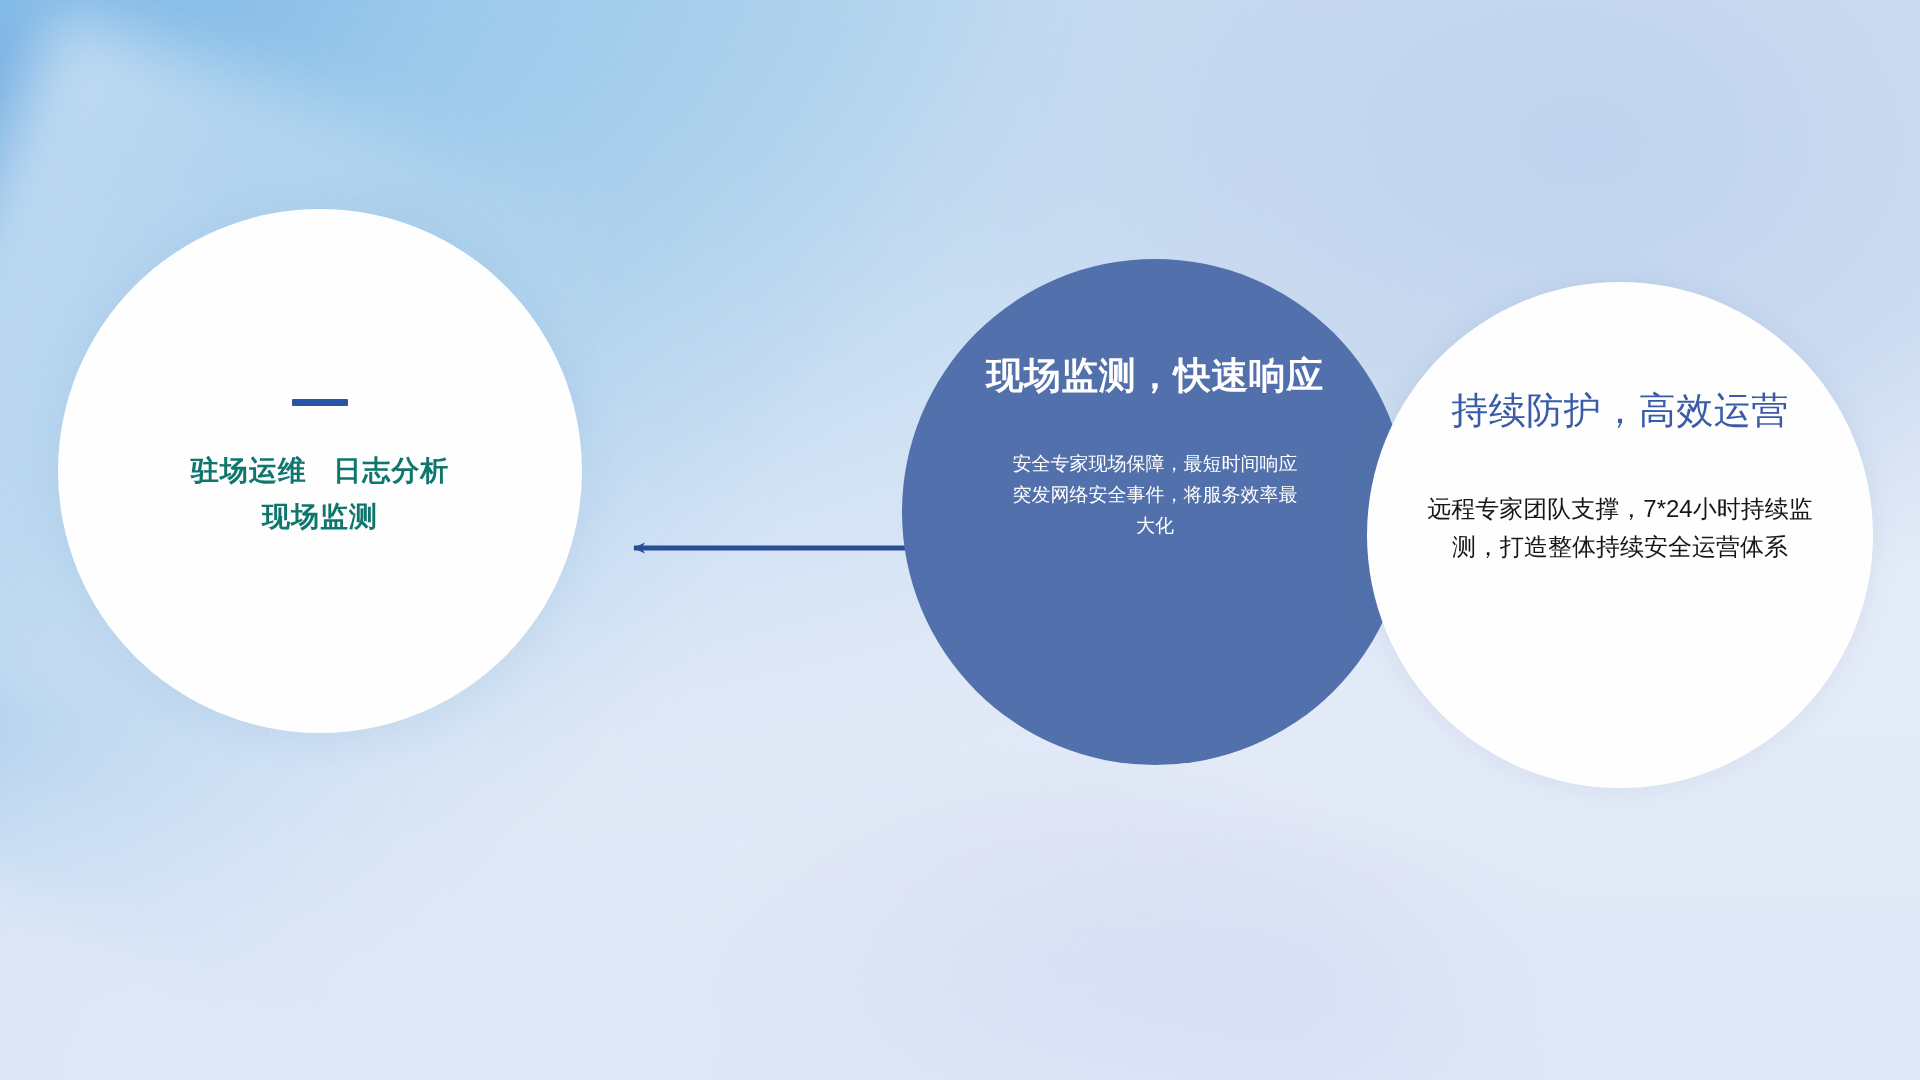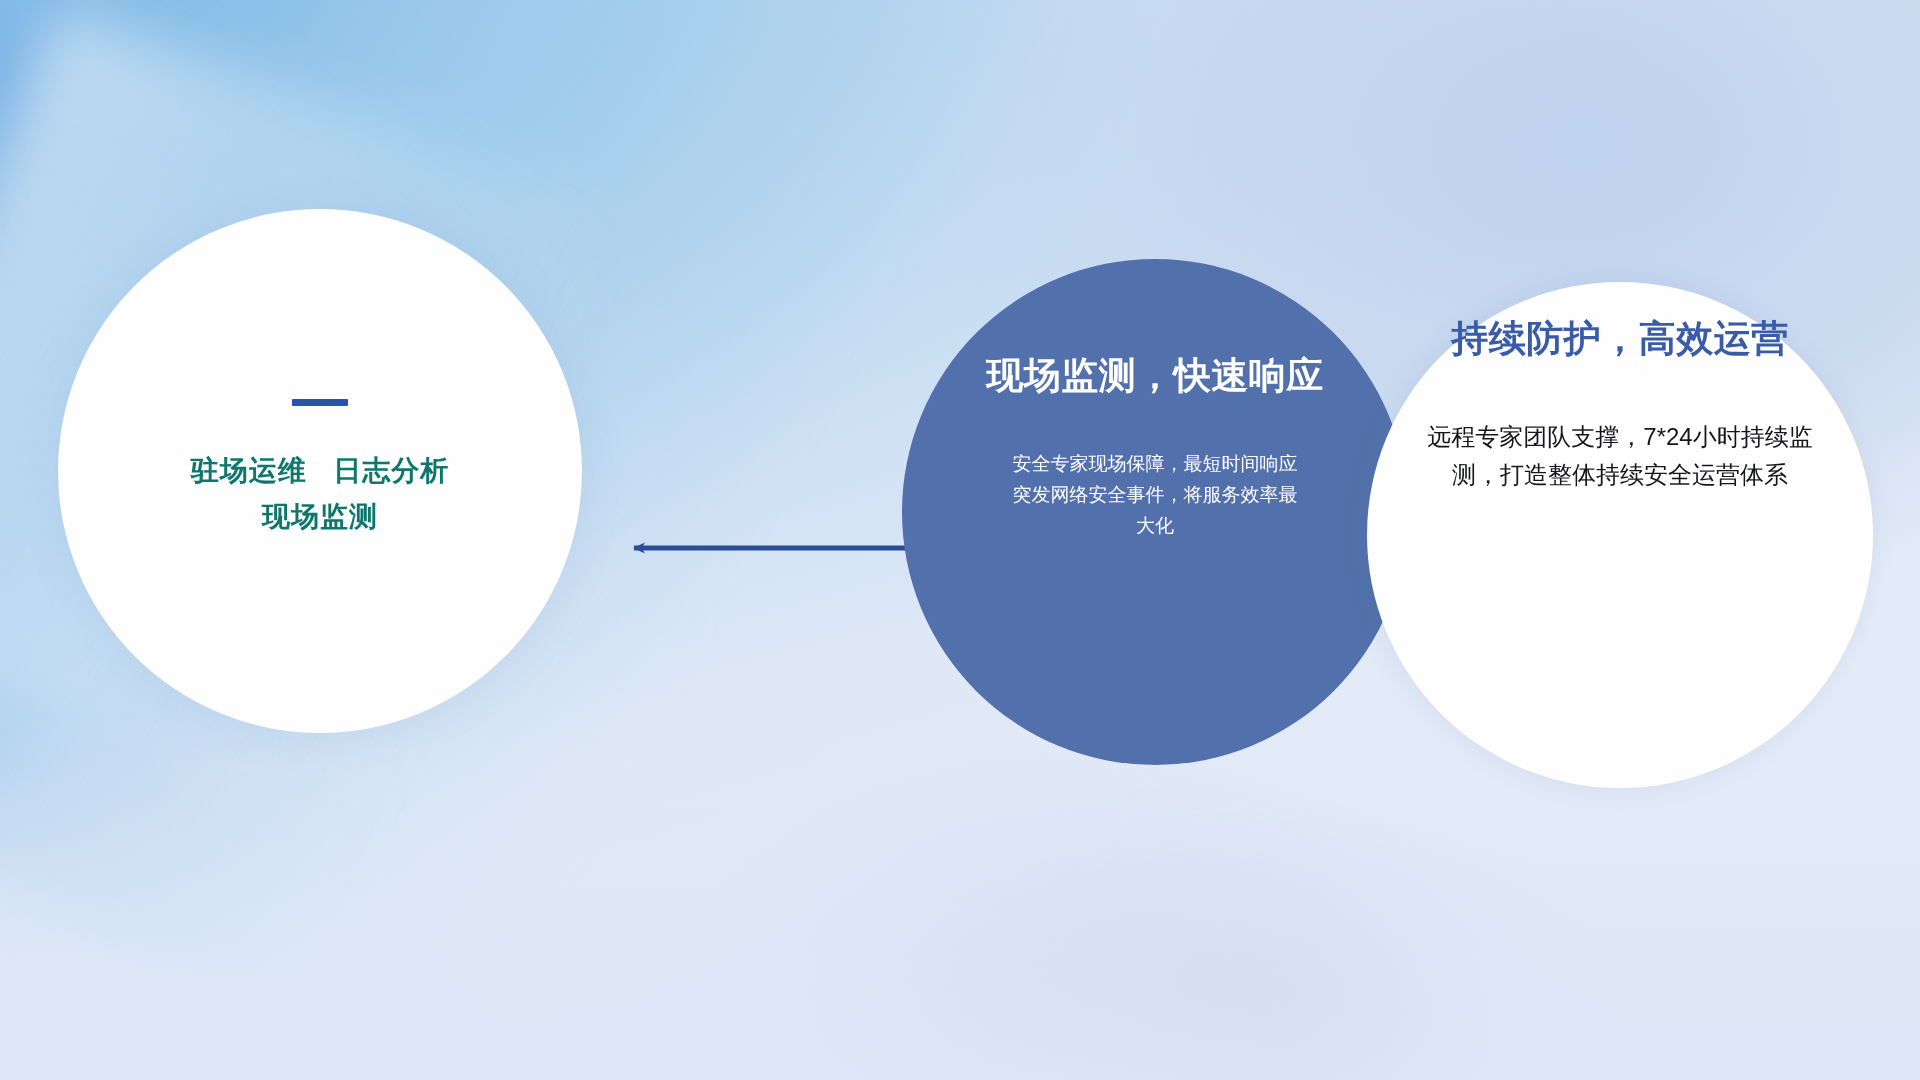--- a/index.html
+++ b/index.html
@@ -99,22 +99,22 @@
     font-size:37px; font-weight:bold; color:#ffffff;
     letter-spacing:.5px; white-space:nowrap;
   }
   #mid-body{
     margin-top:48px; width:300px; text-align:center;
     font-size:19px; color:#ffffff; line-height:1.62;
   }
 
   
   #right-title{
-    margin-top:32px;
-    font-size:37px; font-weight:bold; color:#3a5ca8;
+    margin-top:104px;
+    font-size:37px; font-weight:normal; color:#3a5ca8;
     letter-spacing:.5px; white-space:nowrap;
   }
   #right-body{
     margin-top:54px; width:392px; text-align:center;
     font-size:24px; color:#15161a; line-height:1.6;
   }
 
   
   #flow-arrow{
     position:absolute; left:600px; top:512px; width:450px; height:70px;

